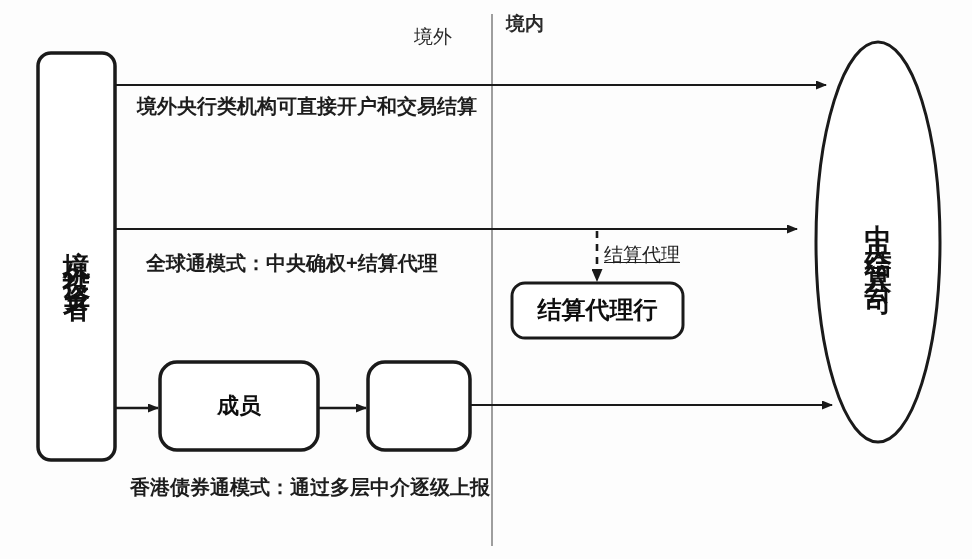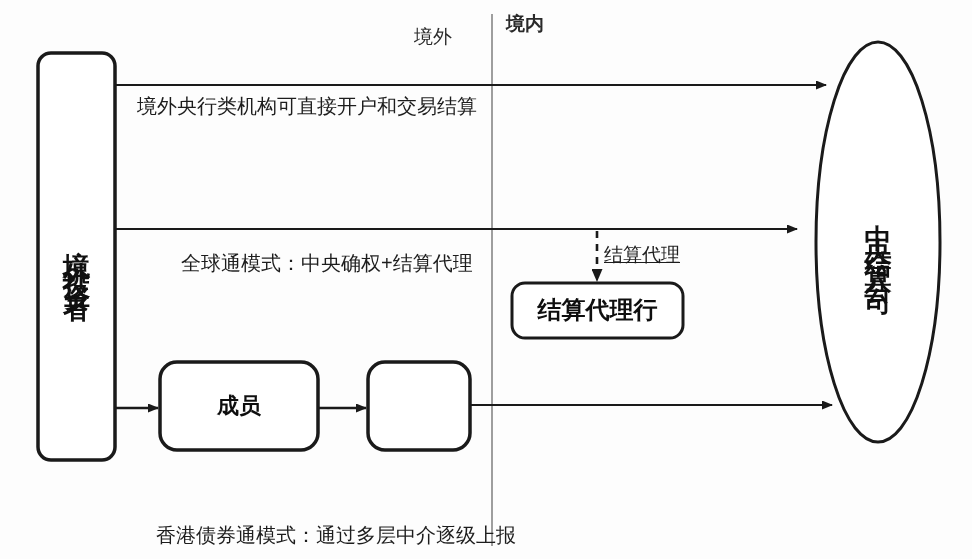--- a/index.html
+++ b/index.html
@@ -58,20 +58,21 @@
     color: #101010;
     display: flex;
     align-items: center;
     justify-content: center;
   }
   
   .flow-note {
     font-size: 20px;
     color: #1d1d1d;
     width: 350px;
+    font-weight: bold;
   }
   
   .node-label {
     position: absolute;
     display: flex;
     flex-direction: column;
     align-items: center;
     justify-content: center;
     font-size: 22px;
     font-weight: bold;
@@ -140,17 +141,17 @@
 
   <div class="txt edge-label" style="left:604px; top:241px;">结算代理</div>
 
   <div class="node-label" style="left:160px; top:362px; width:158px; height:88px;">
     <span>成员</span>
   </div>
 
 
   <div class="txt flow-note" style="left:137px; top:92px;">境外央行类机构可直接开户和交易结算</div>
 
-  <div class="txt flow-note" style="left:146px; top:249px; width:360px;margin-left:35px;">全球通模式：中央确权+结算代理</div>
+  <div class="txt flow-note" style="left:146px; top:249px; width:360px;">全球通模式：中央确权+结算代理</div>
 
-  <div class="txt flow-note" style="left:156px; top:473px; width:350px;margin-top:48px;">香港债券通模式：通过多层中介逐级上报</div>
+  <div class="txt flow-note" style="left:130px; top:473px; width:350px;">香港债券通模式：通过多层中介逐级上报</div>
 
 </div>
 
 </body></html>

